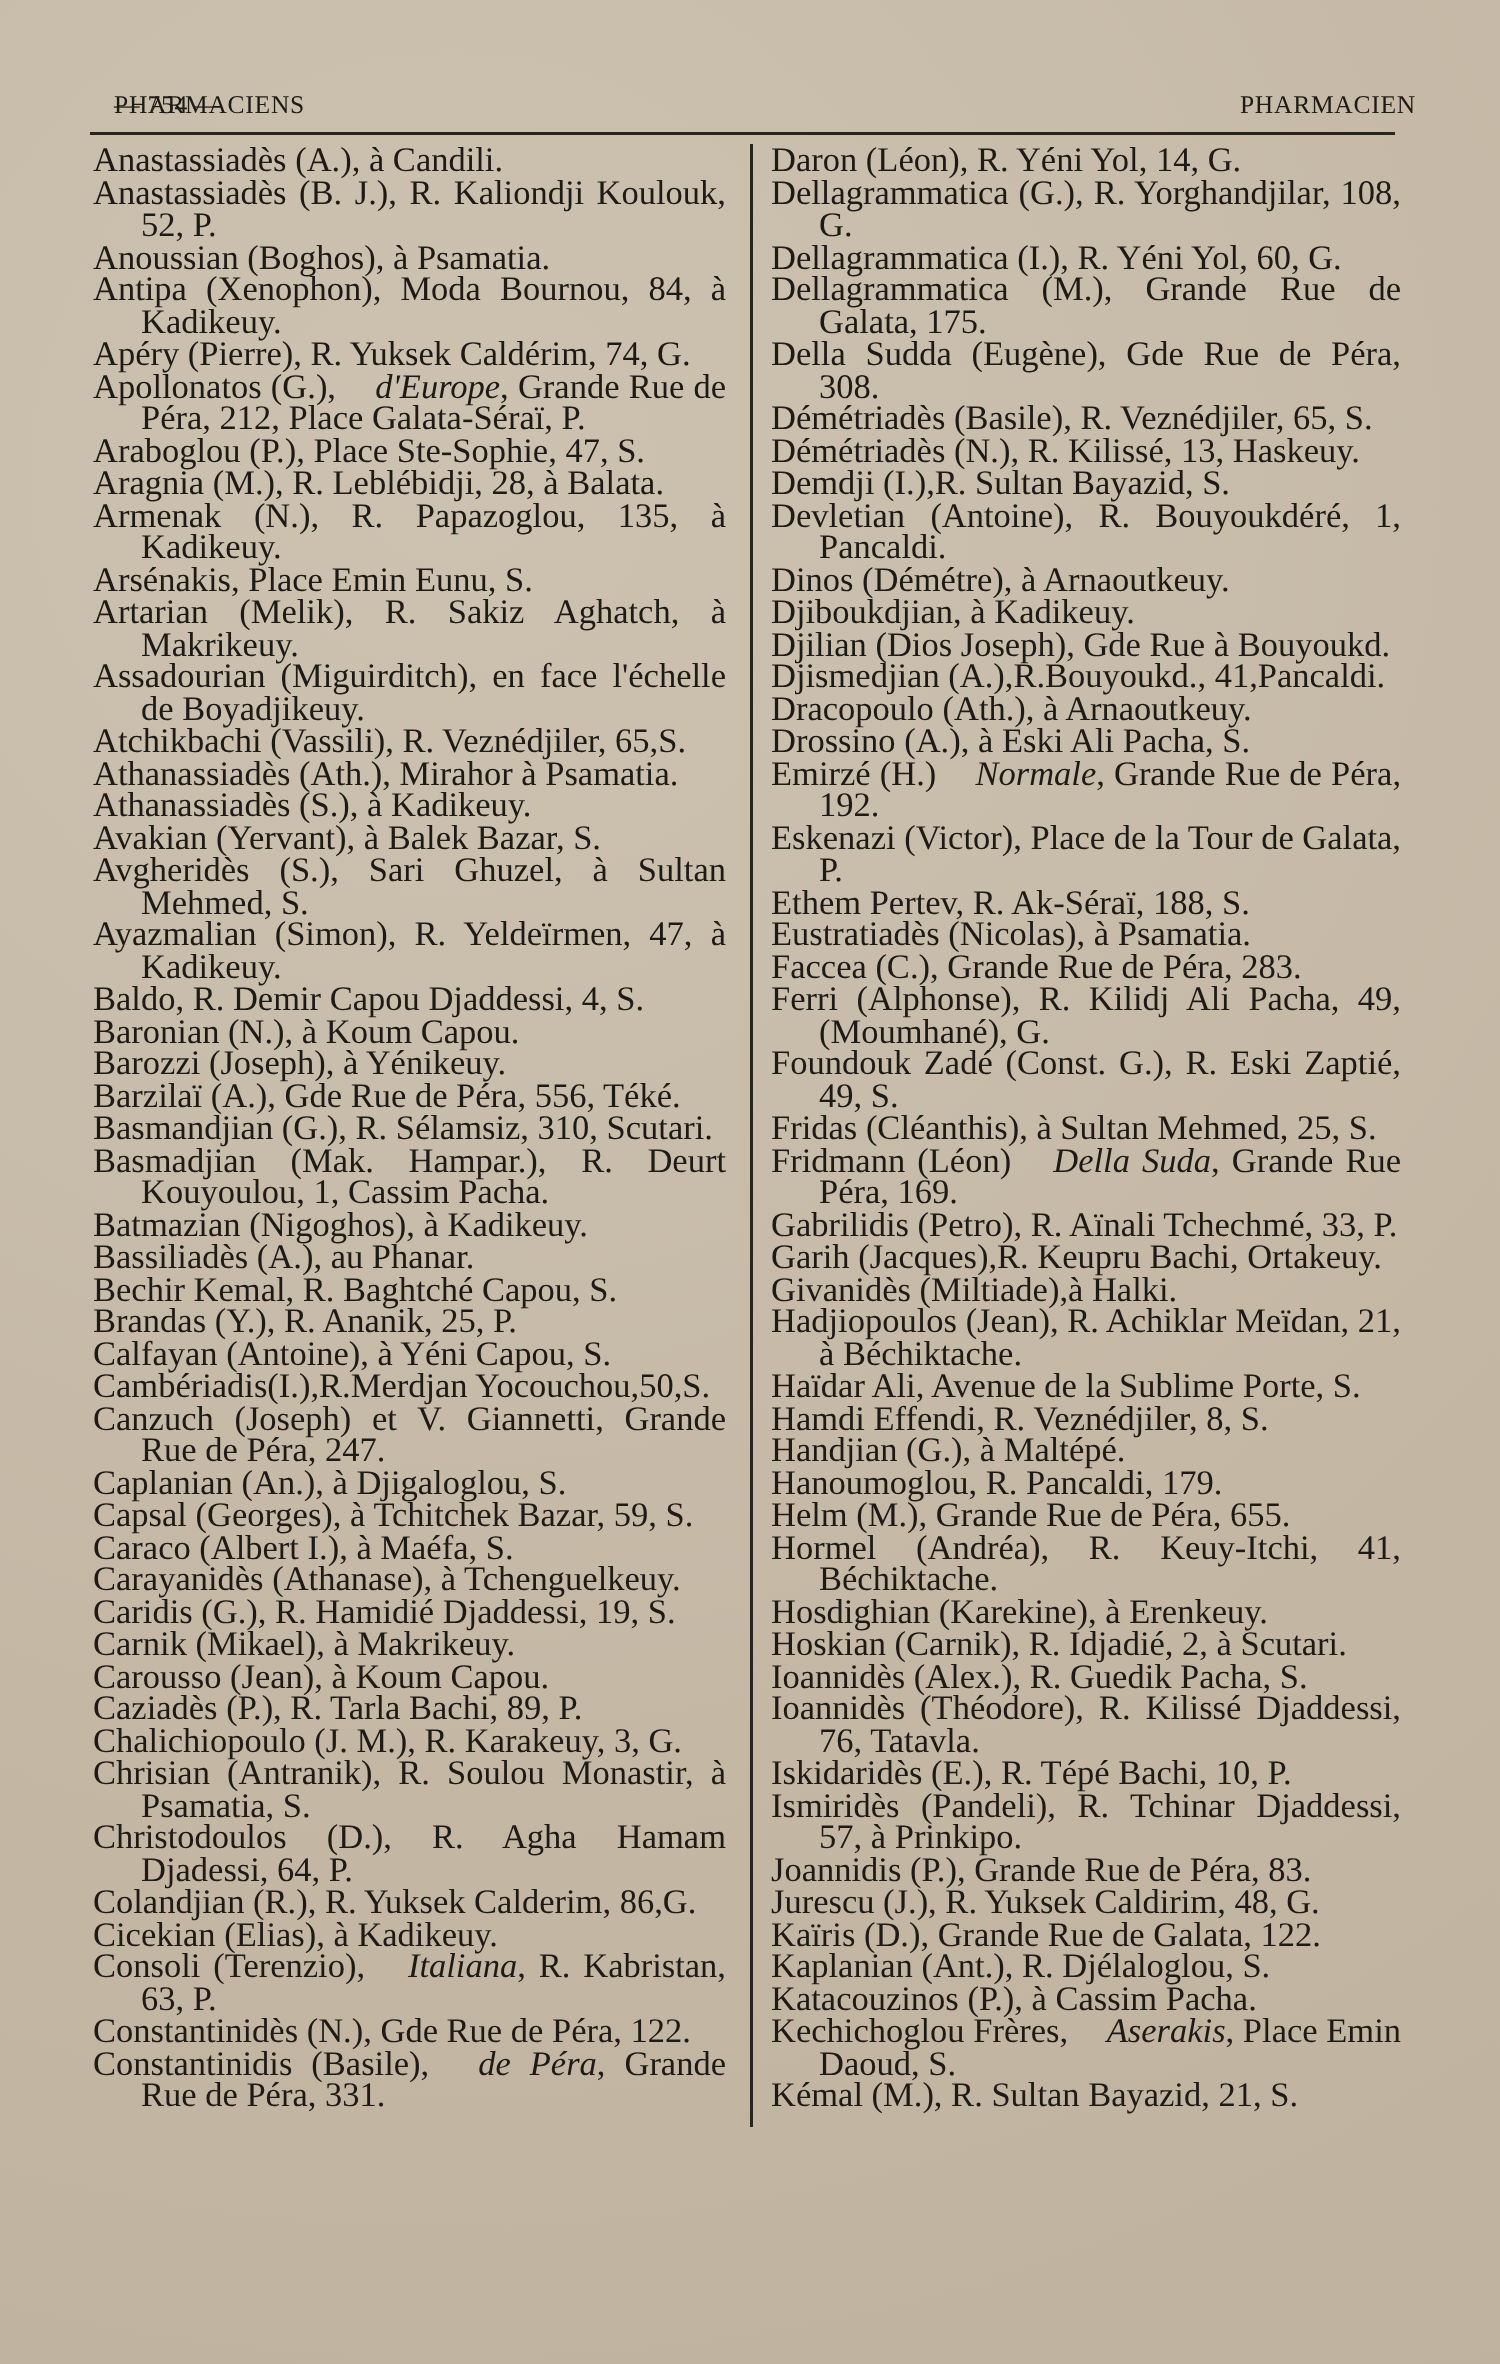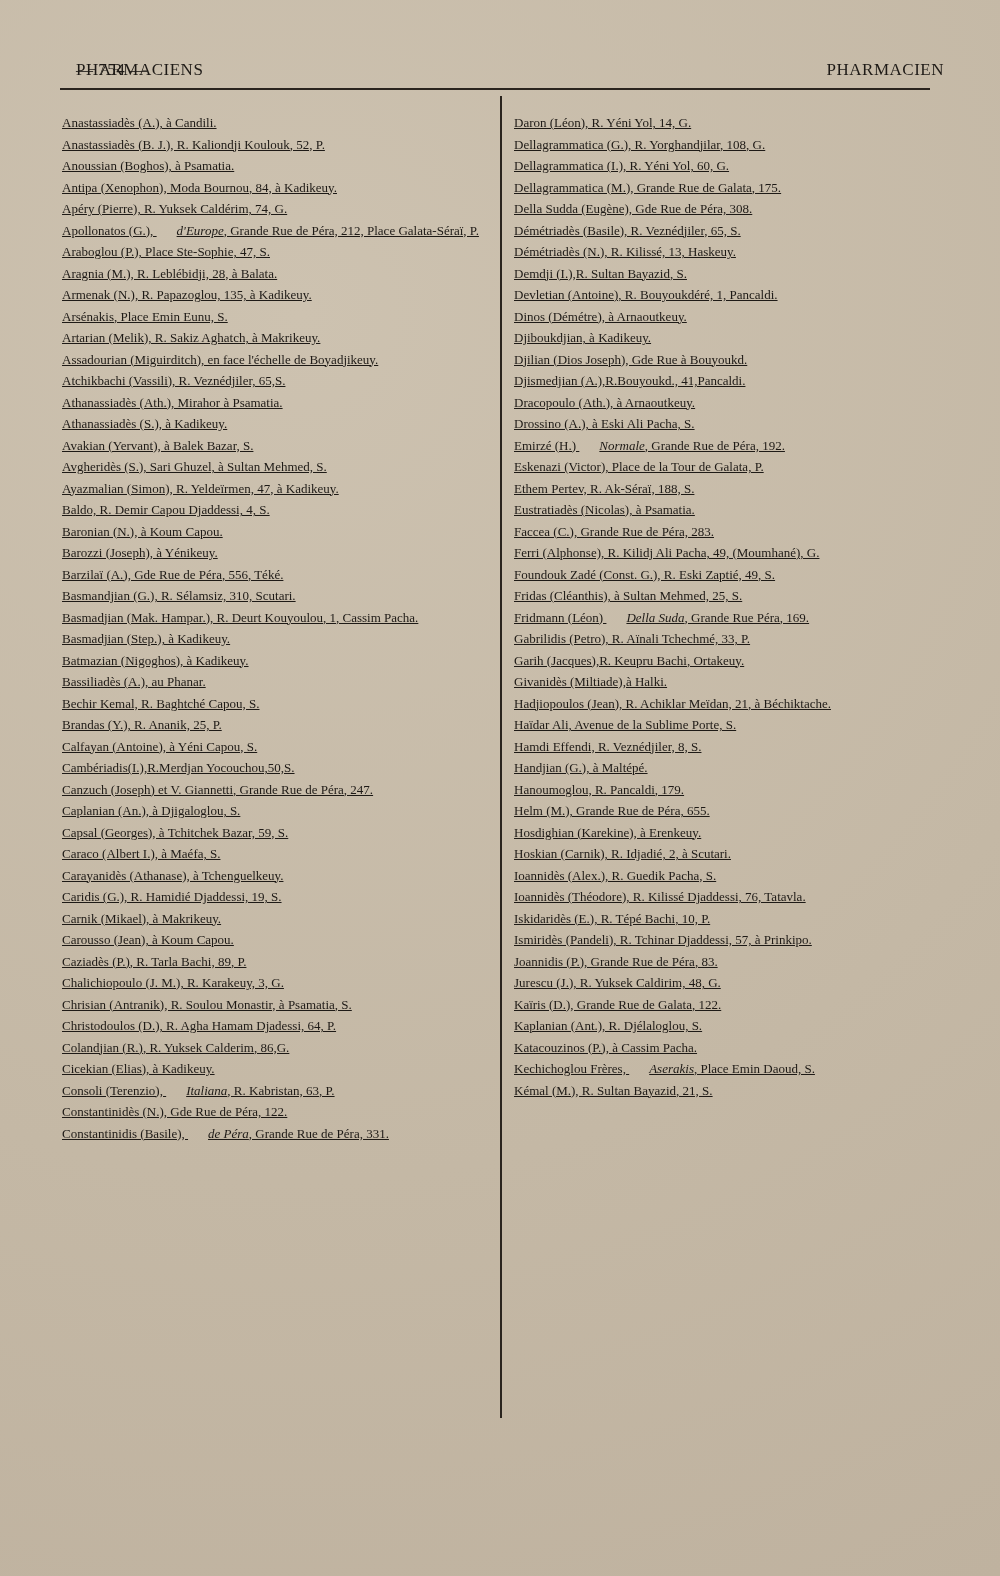--- a/index.html
+++ b/index.html
@@ -12,21 +12,21 @@
   }
   .page { position: relative; width: 1000px; height: 1576px; }
   .header {
     position: absolute; left: 76px; top: 58px; width: 868px; height: 28px;
     font-size: 17px; letter-spacing: 0.5px;
   }
   .header .left { position: absolute; left: 0; top: 2px; }
   .header .center { position: absolute; left: 0; right: 0; text-align: left; top: 2px; }
   .header .right { position: absolute; right: 0; top: 2px; }
   .rule { position: absolute; left: 60px; top: 88px; width: 870px; height: 2px; background: #2a241e; }
-  .col { position: absolute; top: 112px; font-size: 13px; line-height: 21.5px; text-decoration: underline; }
+  .col { position: absolute; top: 96px; font-size: 23px; line-height: 21.5px; }
   .col-left { left: 62px; width: 422px; }
   .col-right { left: 514px; width: 420px; }
   .col-divider { position: absolute; left: 500px; top: 96px; width: 2px; height: 1322px; background: #2a241e; }
   .entry {
     text-align: justify; text-align-last: left;
     padding-left: 32px; text-indent: -32px;
     margin: 0;
   }
   .entry i { font-style: italic; margin-left: 20px; }
 </style>
@@ -59,21 +59,20 @@
       <p class="entry"><span>Athanassiadès (S.), à Kadikeuy.</span></p>
       <p class="entry"><span>Avakian (Yervant), à Balek Bazar, S.</span></p>
       <p class="entry"><span>Avgheridès (S.), Sari Ghuzel, à Sultan Mehmed, S.</span></p>
       <p class="entry"><span>Ayazmalian (Simon), R. Yeldeïrmen, 47, à Kadikeuy.</span></p>
       <p class="entry"><span>Baldo, R. Demir Capou Djaddessi, 4, S.</span></p>
       <p class="entry"><span>Baronian (N.), à Koum Capou.</span></p>
       <p class="entry"><span>Barozzi (Joseph), à Yénikeuy.</span></p>
       <p class="entry"><span>Barzilaï (A.), Gde Rue de Péra, 556, Téké.</span></p>
       <p class="entry"><span>Basmandjian (G.), R. Sélamsiz, 310, Scutari.</span></p>
       <p class="entry"><span>Basmadjian (Mak. Hampar.), R. Deurt Kouyoulou, 1, Cassim Pacha.</span></p>
-      <p class="entry"><span>Basmadjian (Step.), à Kadikeuy.</span></p>
       <p class="entry"><span>Batmazian (Nigoghos), à Kadikeuy.</span></p>
       <p class="entry"><span>Bassiliadès (A.), au Phanar.</span></p>
       <p class="entry"><span>Bechir Kemal, R. Baghtché Capou, S.</span></p>
       <p class="entry"><span>Brandas (Y.), R. Ananik, 25, P.</span></p>
       <p class="entry"><span>Calfayan (Antoine), à Yéni Capou, S.</span></p>
       <p class="entry"><span>Cambériadis(I.),R.Merdjan Yocouchou,50,S.</span></p>
       <p class="entry"><span>Canzuch (Joseph) et V. Giannetti, Grande Rue de Péra, 247.</span></p>
       <p class="entry"><span>Caplanian (An.), à Djigaloglou, S.</span></p>
       <p class="entry"><span>Capsal (Georges), à Tchitchek Bazar, 59, S.</span></p>
       <p class="entry"><span>Caraco (Albert I.), à Maéfa, S.</span></p>
@@ -119,20 +118,21 @@
       <p class="entry"><span>Fridmann (Léon) </span><i>Della Suda</i><span>, Grande Rue Péra, 169.</span></p>
       <p class="entry"><span>Gabrilidis (Petro), R. Aïnali Tchechmé, 33, P.</span></p>
       <p class="entry"><span>Garih (Jacques),R. Keupru Bachi, Ortakeuy.</span></p>
       <p class="entry"><span>Givanidès (Miltiade),à Halki.</span></p>
       <p class="entry"><span>Hadjiopoulos (Jean), R. Achiklar Meïdan, 21, à Béchiktache.</span></p>
       <p class="entry"><span>Haïdar Ali, Avenue de la Sublime Porte, S.</span></p>
       <p class="entry"><span>Hamdi Effendi, R. Veznédjiler, 8, S.</span></p>
       <p class="entry"><span>Handjian (G.), à Maltépé.</span></p>
       <p class="entry"><span>Hanoumoglou, R. Pancaldi, 179.</span></p>
       <p class="entry"><span>Helm (M.), Grande Rue de Péra, 655.</span></p>
+      <p class="entry"><span>Hormel (Andréa), R. Keuy-Itchi, 41, Béchiktache.</span></p>
       <p class="entry"><span>Hosdighian (Karekine), à Erenkeuy.</span></p>
       <p class="entry"><span>Hoskian (Carnik), R. Idjadié, 2, à Scutari.</span></p>
       <p class="entry"><span>Ioannidès (Alex.), R. Guedik Pacha, S.</span></p>
       <p class="entry"><span>Ioannidès (Théodore), R. Kilissé Djaddessi, 76, Tatavla.</span></p>
       <p class="entry"><span>Iskidaridès (E.), R. Tépé Bachi, 10, P.</span></p>
       <p class="entry"><span>Ismiridès (Pandeli), R. Tchinar Djaddessi, 57, à Prinkipo.</span></p>
       <p class="entry"><span>Joannidis (P.), Grande Rue de Péra, 83.</span></p>
       <p class="entry"><span>Jurescu (J.), R. Yuksek Caldirim, 48, G.</span></p>
       <p class="entry"><span>Kaïris (D.), Grande Rue de Galata, 122.</span></p>
       <p class="entry"><span>Kaplanian (Ant.), R. Djélaloglou, S.</span></p>

